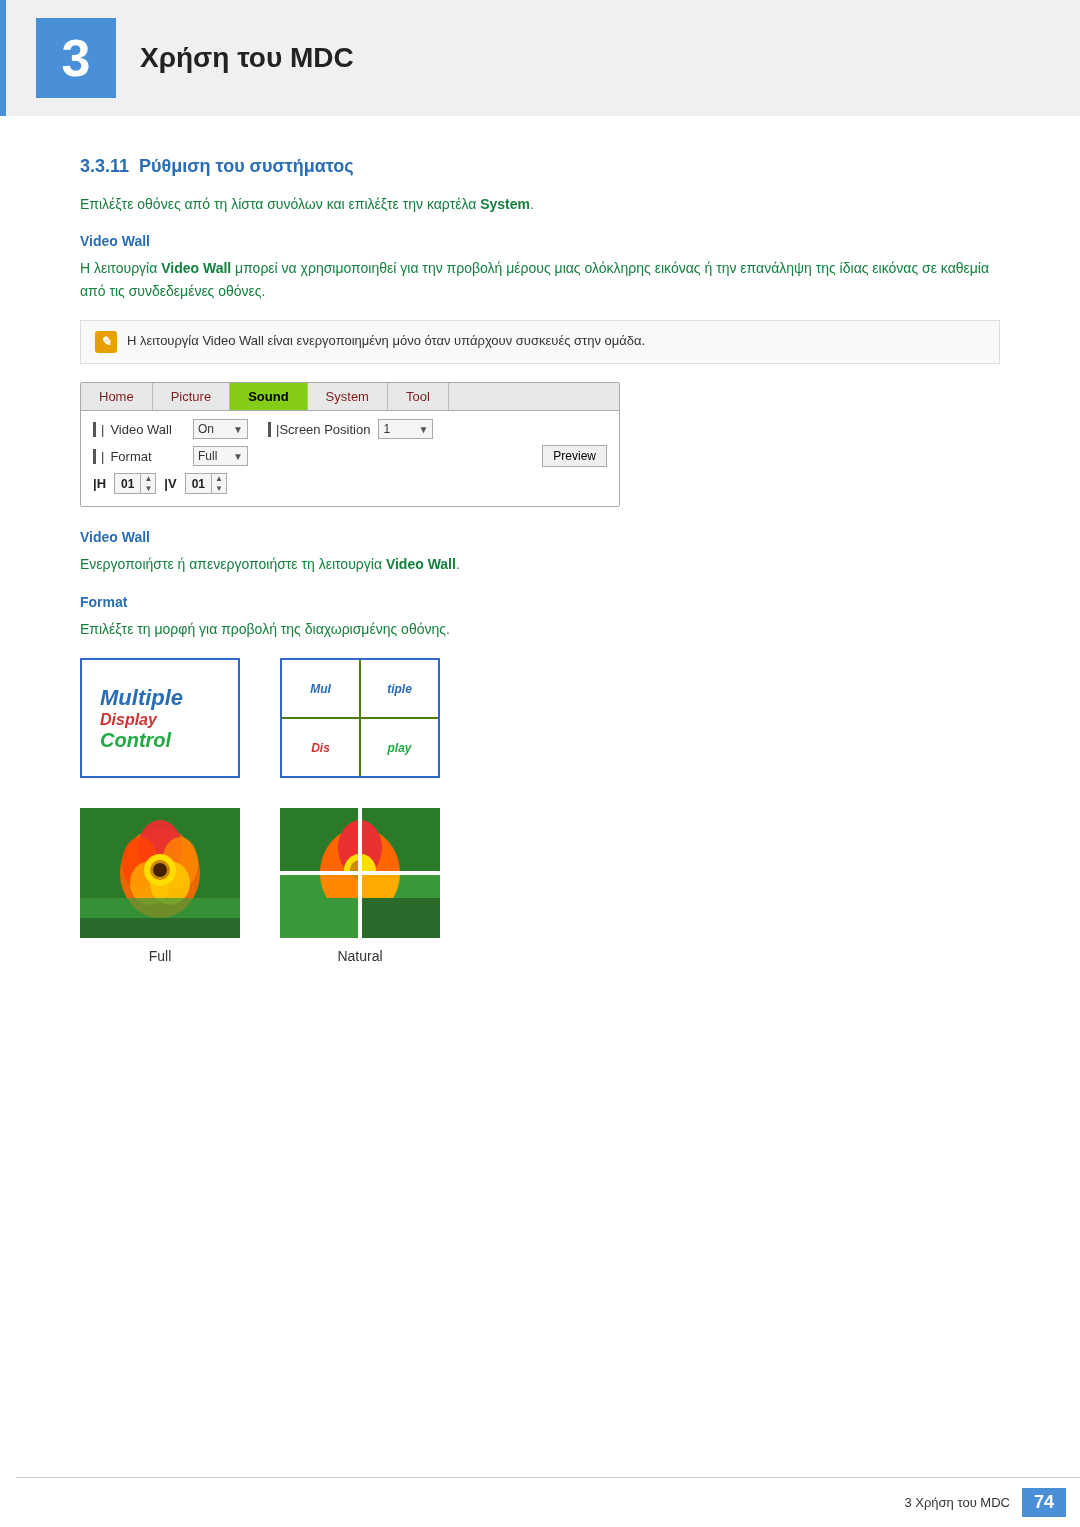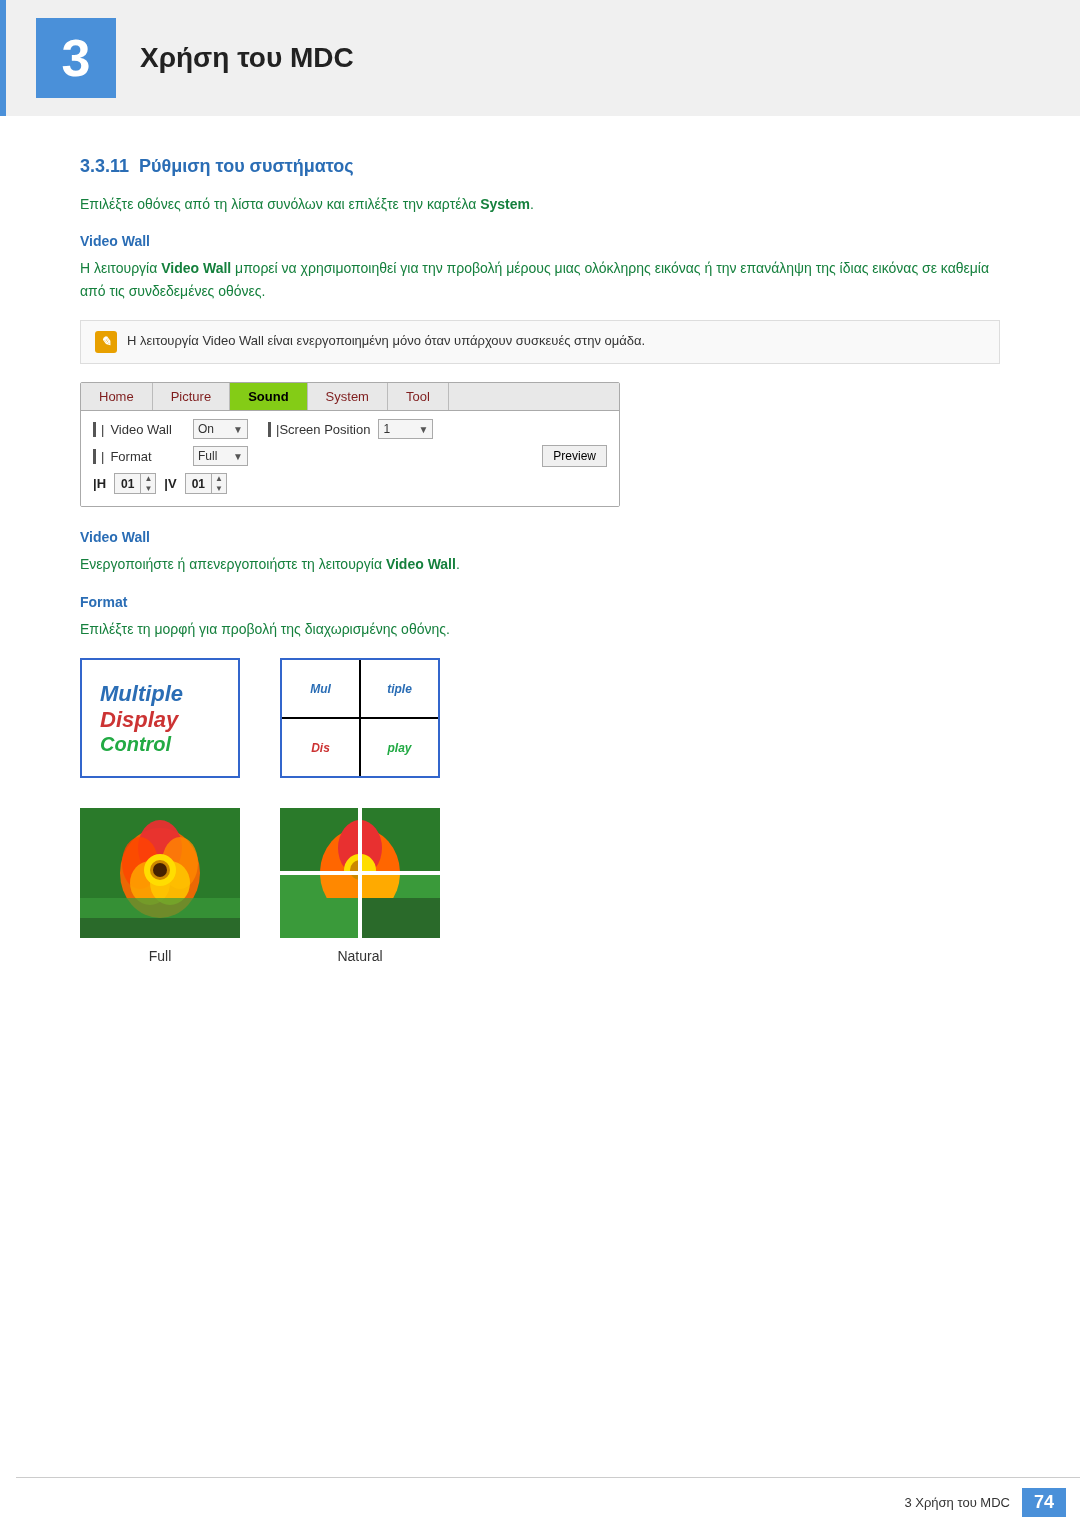--- a/index.html
+++ b/index.html
@@ -244,21 +244,21 @@
       justify-content: center;
       padding-left: 10px;
     }
     .mdc-logo-text-multiple {
       font-size: 22px;
       font-weight: bold;
       font-style: italic;
       color: #2a6db5;
     }
     .mdc-logo-text-display {
-      font-size: 22px;
+      font-size: 16px;
       font-weight: bold;
       font-style: italic;
       color: #cc3333;
     }
     .mdc-logo-text-control {
       font-size: 20px;
       font-weight: bold;
       font-style: italic;
       color: #22aa44;
     }
@@ -291,21 +291,21 @@
 
     
     .mdc-logo-box-natural {
       width: 160px;
       height: 120px;
       display: grid;
       grid-template-columns: 1fr 1fr;
       grid-template-rows: 1fr 1fr;
       gap: 2px;
       border: 2px solid #3366cc;
-      background: #000000;
+      background: #4d7c0f;
       overflow: hidden;
     }
     .mdc-logo-cell {
       background: #fff;
       display: flex;
       align-items: center;
       justify-content: center;
       overflow: hidden;
     }
     .mdc-logo-cell span {

